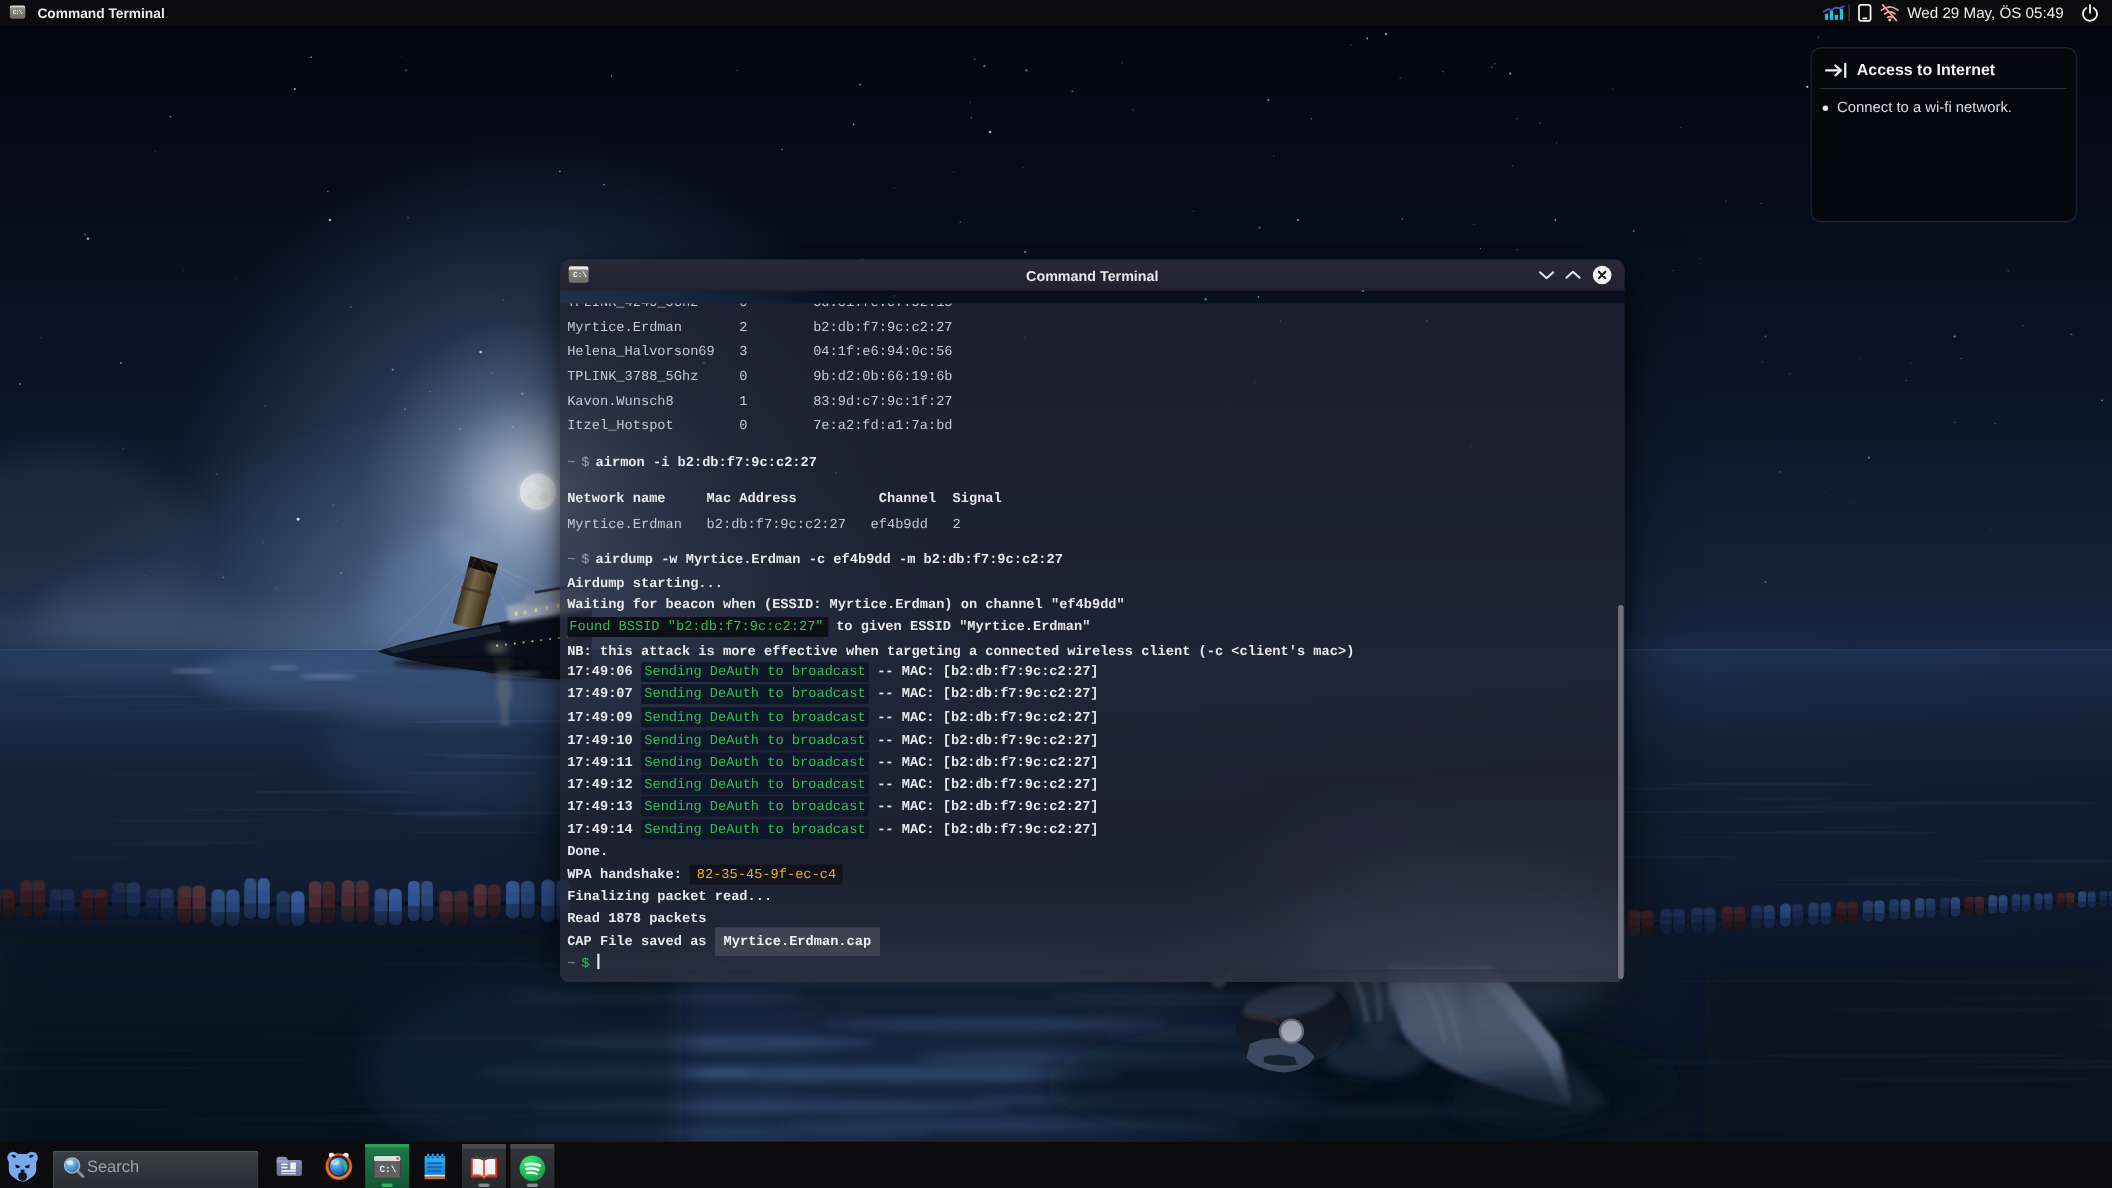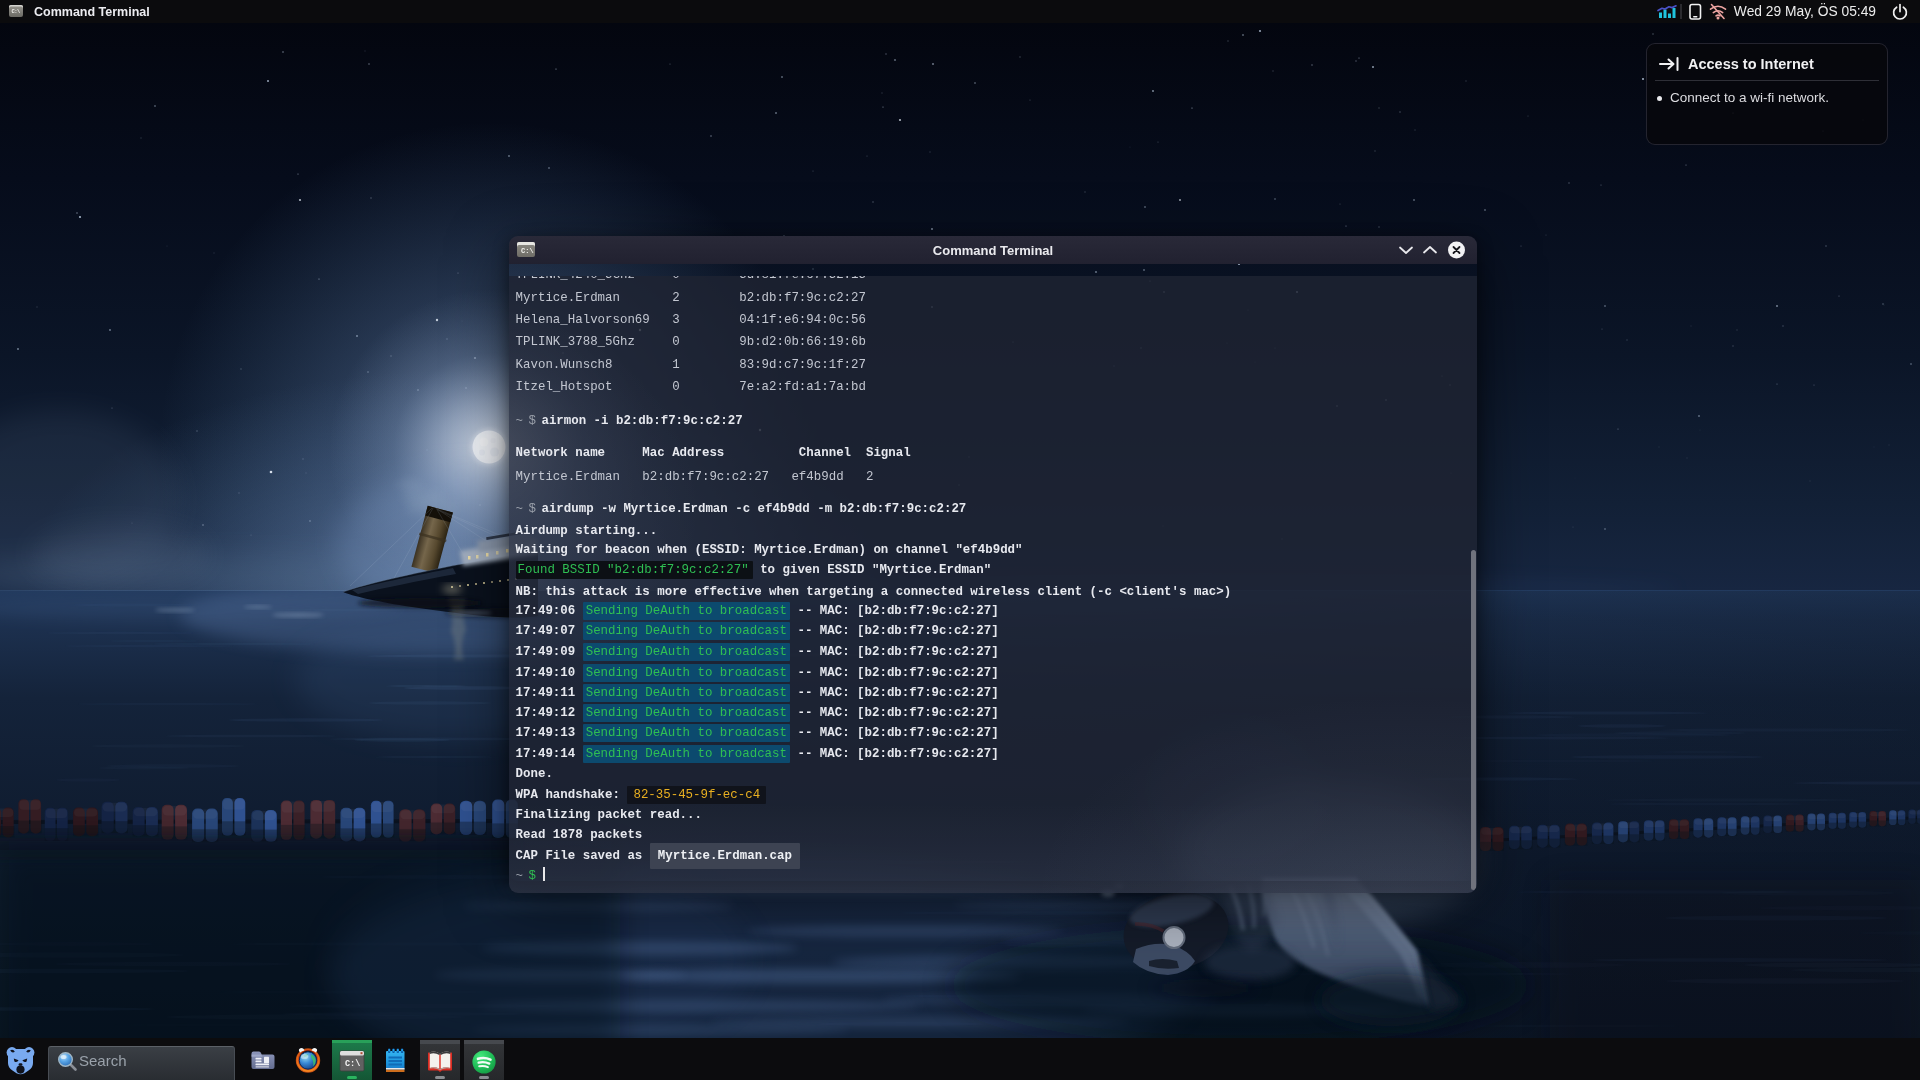--- a/index.html
+++ b/index.html
@@ -3,21 +3,21 @@
 *{margin:0;padding:0;box-sizing:border-box}
 html,body{width:1920px;height:1080px;overflow:hidden;background:#000;font-family:"Liberation Sans",sans-serif}
 #stage{position:absolute;inset:0;width:1920px;height:1080px;overflow:hidden}
 #wall{position:absolute;left:0;top:0;width:1920px;height:1080px}
 #topbar{position:absolute;left:0;top:0;width:1920px;height:23px;background:#0b0b0d;z-index:30}
 #topbar .ticon{position:absolute;left:9px;top:5px;width:14px;height:12px;border-radius:2px;background:linear-gradient(#98968f,#6b6a64);box-shadow:inset 0 1.5px 0 #d4d4d0}
 #topbar .ticon:after{content:"C:\\";position:absolute;left:2.5px;top:3px;font-size:5.5px;line-height:8px;color:#f2f2ee;font-weight:bold;font-family:"Liberation Mono",monospace;letter-spacing:-0.5px}
 #topbar .title{position:absolute;left:34px;top:0;height:23px;line-height:24px;color:#ececf0;font-size:12.5px;font-weight:bold}
 #tray{position:absolute;right:0;top:0;height:23px;width:270px}
 #tray .date{position:absolute;right:44px;top:0;height:23px;line-height:24px;color:#ececec;font-size:13.8px;white-space:nowrap}
-#panel{position:absolute;left:1646px;top:43px;width:242px;height:102px;background:rgba(7,7,12,0.84);border:1px solid rgba(62,62,76,0.55);border-radius:9px;z-index:20;color:#e2e2e6}
+#panel{position:absolute;left:1646px;top:43px;width:242px;height:159px;background:rgba(7,7,12,0.84);border:1px solid rgba(62,62,76,0.55);border-radius:9px;z-index:20;color:#e2e2e6}
 #panel .hd{position:absolute;left:10px;top:10px;width:222px;height:24px}
 #panel .hd .txt{position:absolute;left:31px;top:2px;font-size:14.5px;font-weight:bold;color:#f0f0f2}
 #panel .sep{position:absolute;left:8px;right:8px;top:35.5px;height:1px;background:rgba(150,150,165,0.28)}
 #panel ul{position:absolute;left:23px;top:44px;width:212px;list-style:none}
 #panel li{position:relative;font-size:13.5px;line-height:20.8px;color:#dcdce0;margin-bottom:6px}
 #panel li:before{content:"";position:absolute;left:-13px;top:8px;width:5px;height:5px;border-radius:50%;background:#e8e8ec}
 #term{position:absolute;left:509px;top:236px;width:968px;height:645px;border-radius:9px;z-index:10;box-shadow:0 18px 60px rgba(0,0,0,0.55),0 4px 16px rgba(0,0,0,0.45)}
 #term .titlebar{position:absolute;left:0;top:0;width:100%;height:28px;background:linear-gradient(#292938,#212130);border-radius:9px 9px 0 0}
 #term .titlebar .wicon{position:absolute;left:8px;top:6px;width:18px;height:15px;border-radius:2px;background:linear-gradient(#8b8a84,#6f6d66);box-shadow:inset 0 3px 0 #e6e6e2}
 #term .titlebar .wicon:after{content:"C:\\";position:absolute;left:4px;top:5px;font-size:7px;line-height:9px;color:#f4f4f0;font-weight:bold;font-family:"Liberation Mono",monospace}
@@ -25,21 +25,21 @@
 #term .body{position:absolute;left:0;top:40px;width:968px;height:617px;background:rgba(31,35,50,0.82);border-radius:0 0 9px 9px;overflow:hidden}
 #term .body .shine{position:absolute;inset:0;background:
  linear-gradient(to top, rgba(130,150,185,0.10), rgba(130,150,185,0) 90px),
  radial-gradient(360px 300px at -60px 235px, rgba(150,170,210,0.11), rgba(150,170,210,0) 70%),
  radial-gradient(520px 280px at 890px 615px, rgba(150,160,185,0.11), rgba(150,160,185,0) 70%)}
 #term .scrollbar{position:absolute;right:1.5px;top:274px;width:4.5px;height:340px;border-radius:2.5px;background:#70737d}
 pre.tl{position:absolute;left:6.6px;white-space:pre;font-family:"Liberation Mono",monospace;font-size:12.43px;line-height:20px;color:#c3c7d1;margin:0}
 pre.tl b{color:#e7e9ef;font-weight:bold}
 pre.tl .dim{color:#9ba1ab;font-weight:normal;letter-spacing:-1px}
 pre.tl .gbox{background:#0c1015;color:#2fbf53;padding:2px 4px 2px 2px;border-radius:1px}
-pre.tl .gbox2{background:#0c4a6e;color:#2fbf53;padding:2px 3px;border-radius:1px}
+pre.tl .gbox2{background:#0f172a;color:#2fbf53;padding:2px 3px;border-radius:1px}
 pre.tl .abox{background:#10131b;color:#e9b021;padding:2px 6px;border-radius:1px}
 pre.tl .wbox{background:#3d4352;color:#eef0f4;padding:6px 8px;border-radius:1px;font-weight:bold}
 pre.tl .grn{color:#2fbf53}
 .cursor{display:inline-block;width:2px;height:14px;background:#e8e8ea;vertical-align:-2px}
 #taskbar{position:absolute;left:0;top:1038px;width:1920px;height:42px;background:#0c0c0e;z-index:30}
 #search{position:absolute;left:48px;top:8px;width:187px;height:41px;border-radius:3px;background:linear-gradient(#3a3f45,#26292e);border:1px solid #484d54;border-top-color:#5c6167}
 #search .stxt{position:absolute;left:30px;top:0;height:26px;line-height:27px;font-size:15px;color:#9aa2ab}
 .tile{position:absolute;top:2px;height:40px}
 .tile.green{background:linear-gradient(#1d7c4b,#145635);box-shadow:inset 0 3px 0 #28a059}
 .tile.grey{background:linear-gradient(#343639,#26282b);box-shadow:inset 0 4px 0 #46494e}

